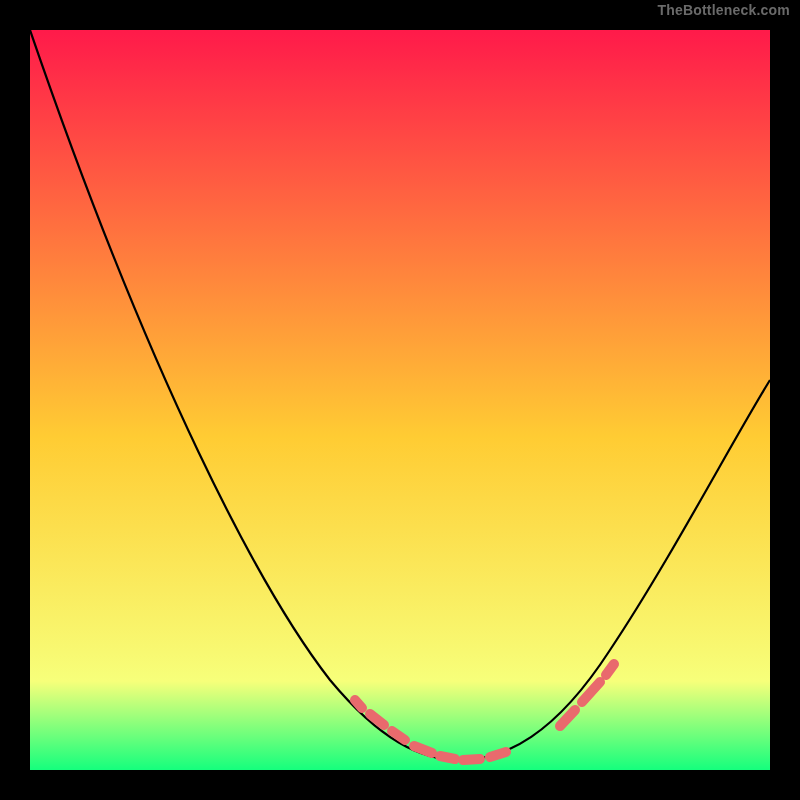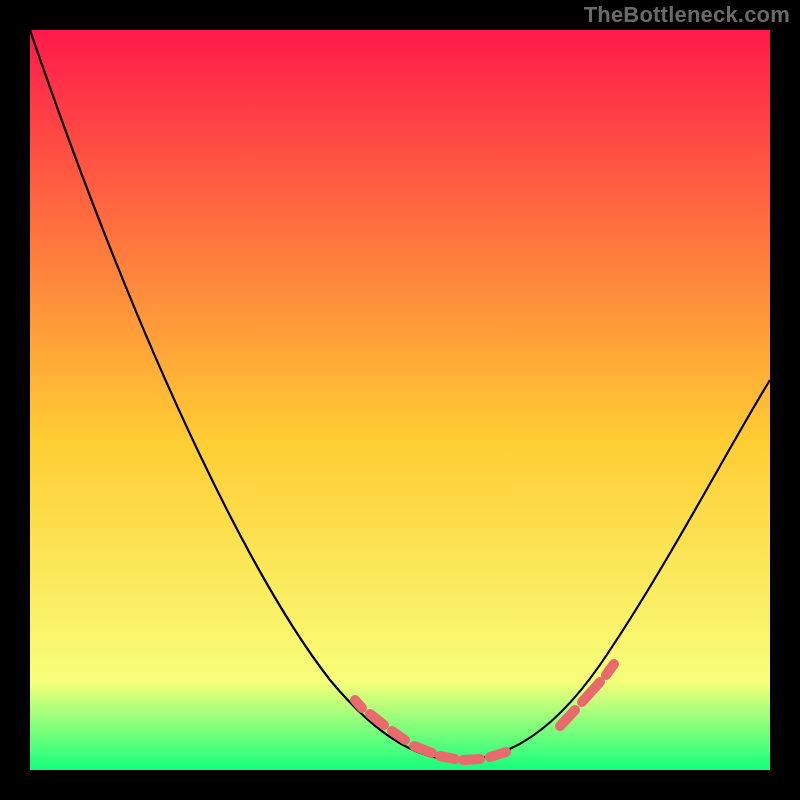--- a/index.html
+++ b/index.html
@@ -17,21 +17,21 @@
     width: 800px;
     height: 800px;
     background: #000;
   }
   .watermark {
     position: absolute;
     top: 2px;
     right: 10px;
     color: #6a6a6a;
     font-family: Arial, Helvetica, sans-serif;
-    font-size: 22px;
+    font-size: 14px;
     font-weight: 600;
     letter-spacing: 0.2px;
   }
   svg {
     position: absolute;
     left: 0;
     top: 0;
   }
   .curve {
     fill: none;

